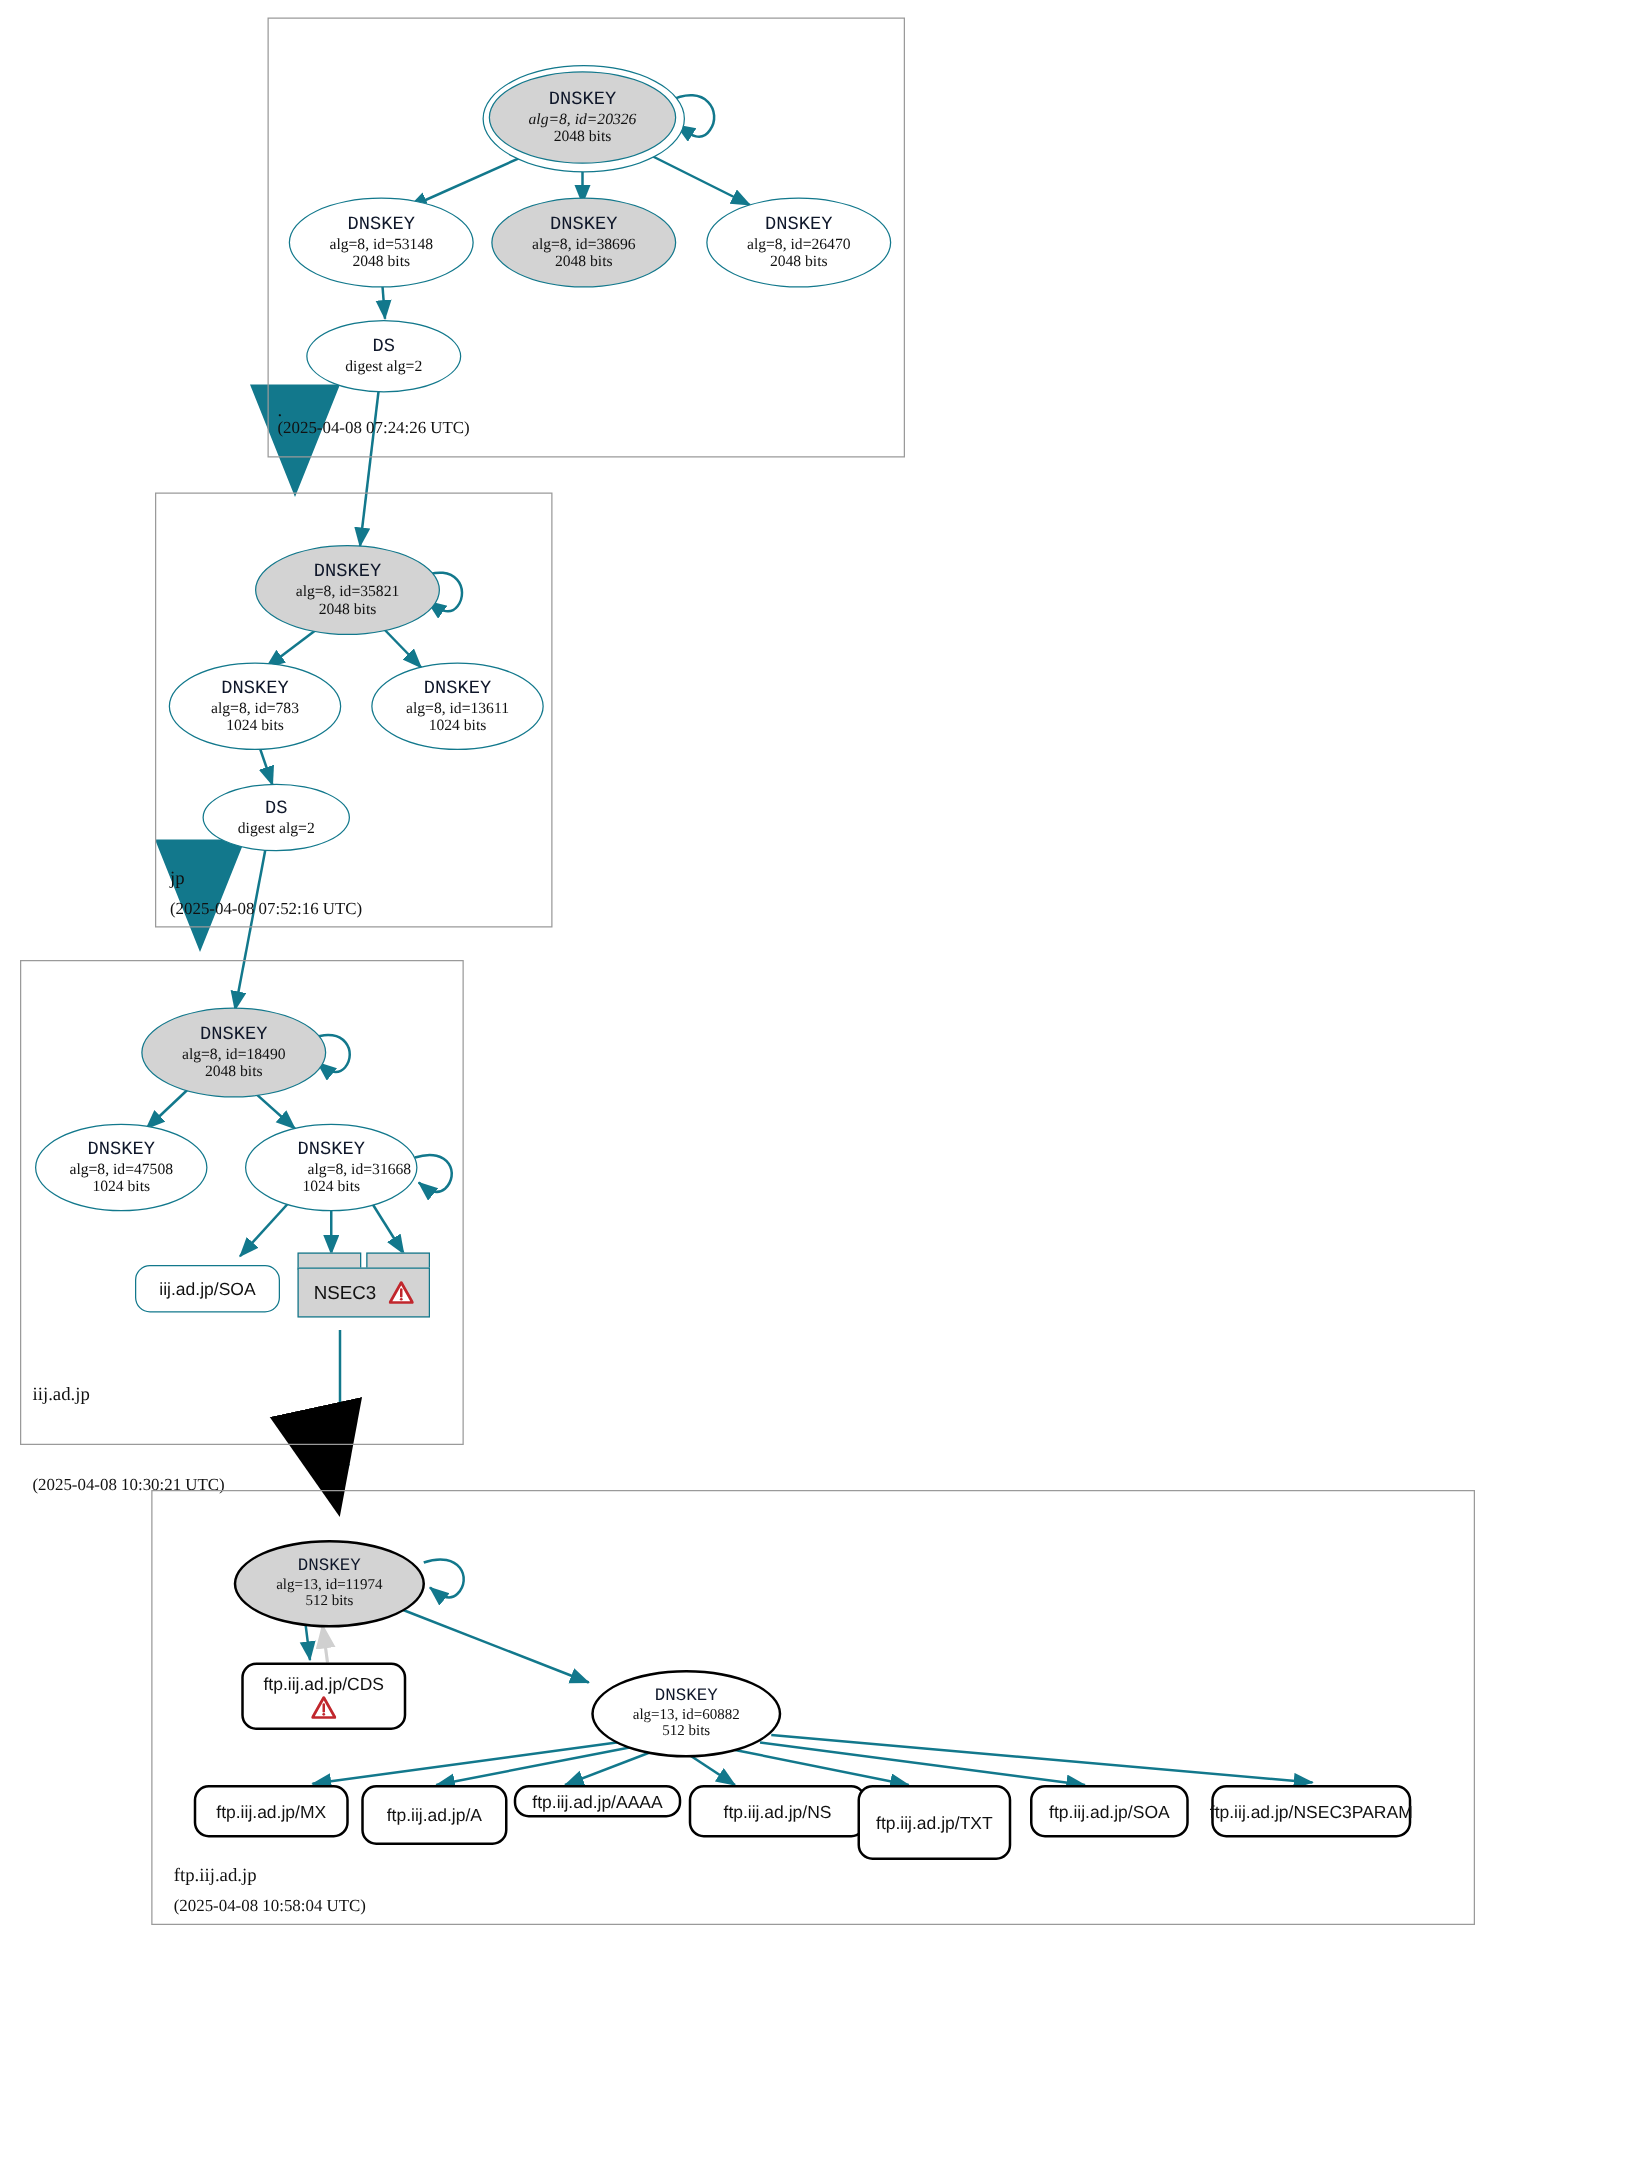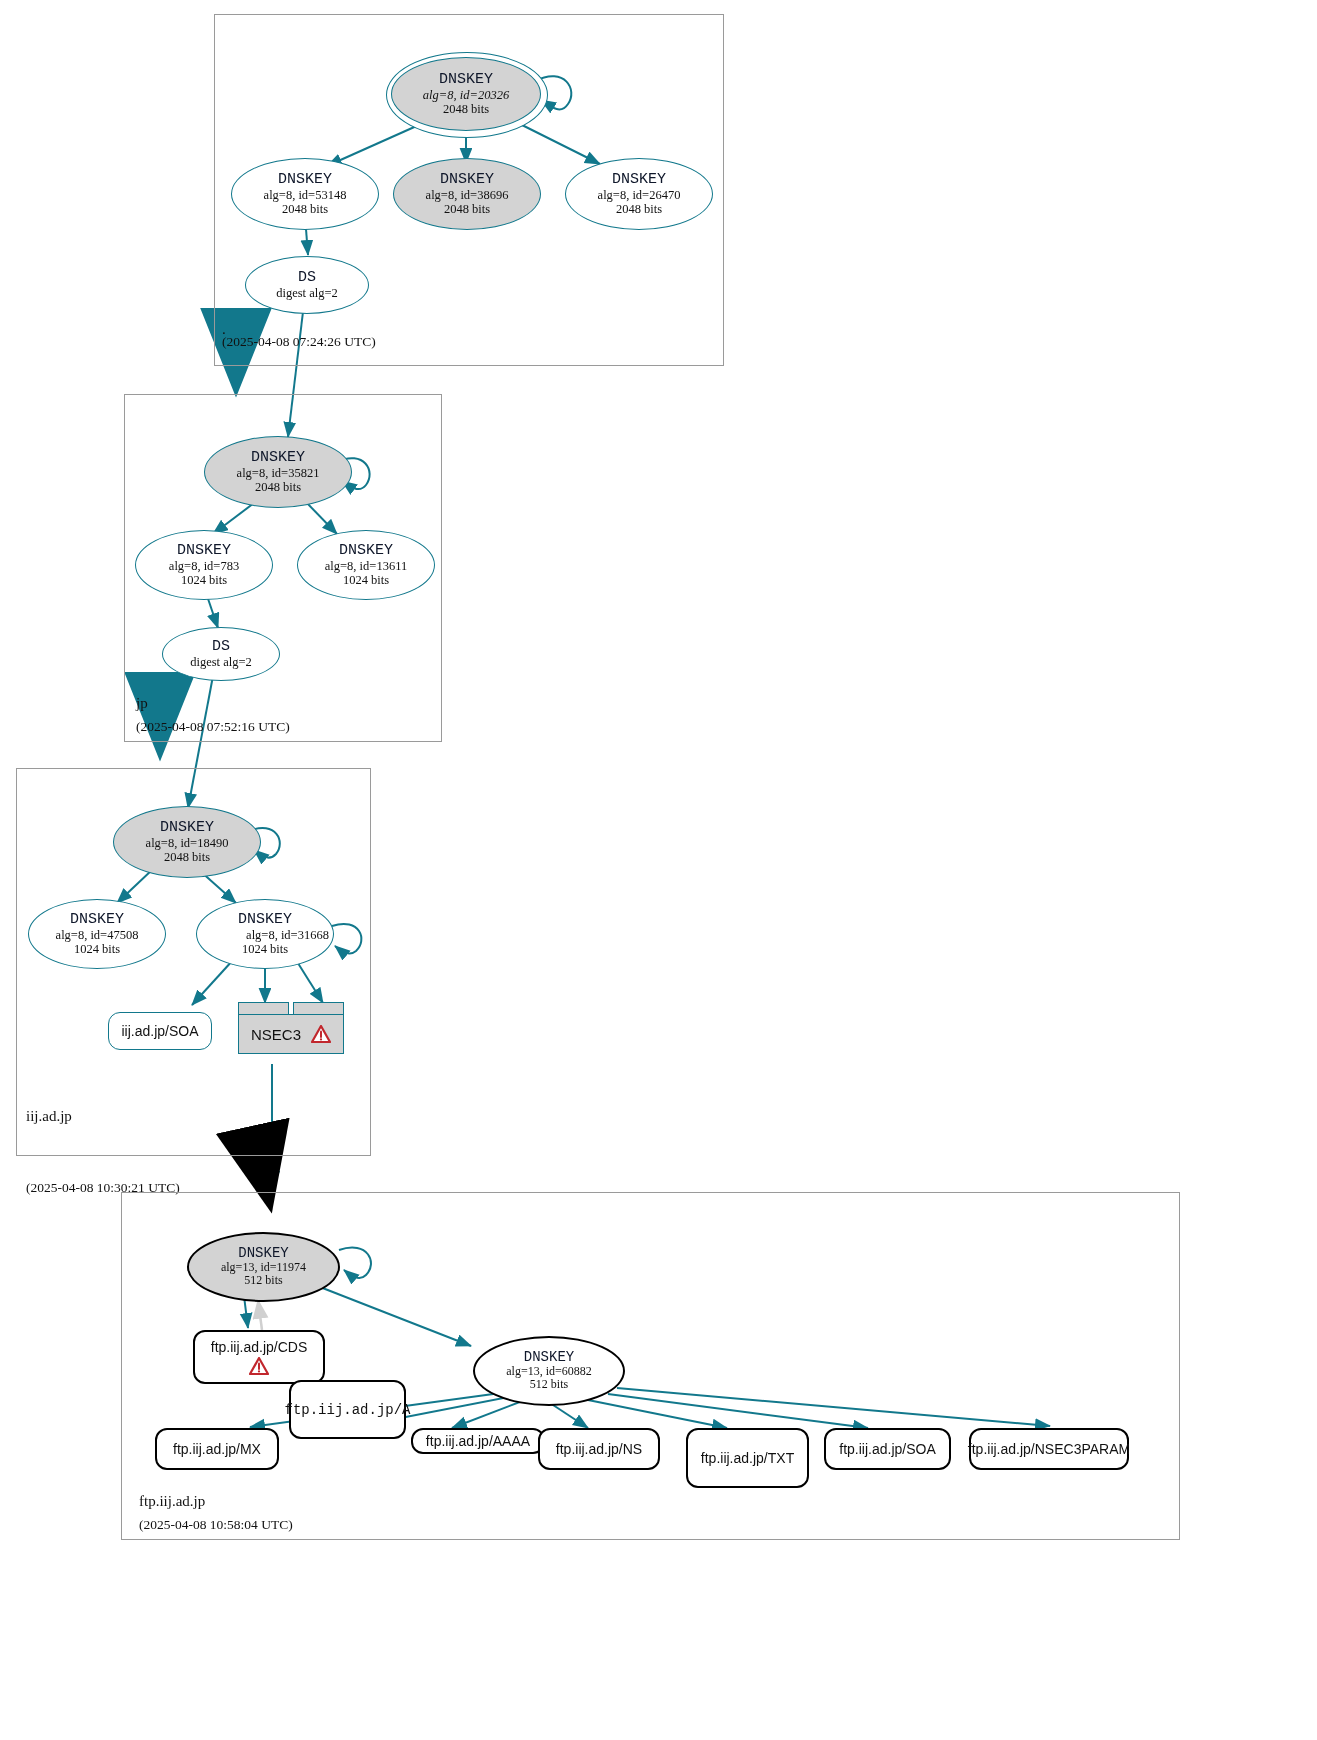--- a/index.html
+++ b/index.html
@@ -209,21 +209,21 @@
     <div class="t2" style="font-size:12.5px;">alg=8, id=47508</div>
     <div class="t2" style="font-size:12.5px;">1024 bits</div>
   </div>
 
   <div class="node ell" style="left:196px;top:899px;width:138px;height:70px;">
     <div class="t1" style="font-size:15px;">DNSKEY</div>
     <div class="t2" style="font-size:12.5px;margin-left:45px;">alg=8, id=31668</div>
     <div class="t2" style="font-size:12.5px;">1024 bits</div>
   </div>
 
-  <div class="rr" style="left:108px;top:1012px;width:104px;height:38px;">iij.ad.jp/SOA</div>
+  <div class="rr" style="left:108px;top:1012px;width:116px;height:38px;">iij.ad.jp/SOA</div>
 
   <div class="nsec3-wrap" style="left:238px;top:1002px;width:106px;height:62px;">
     <div class="nsec3-tabs">
       <div class="nsec3-tab"></div>
       <div class="nsec3-tab"></div>
     </div>
     <div class="nsec3-body">
       <span>NSEC3</span>
       <span class="warn">
         <svg width="20" height="18" viewBox="0 0 20 18">
@@ -256,20 +256,20 @@
     <span class="warn">
       <svg width="20" height="18" viewBox="0 0 20 18">
         <path d="M10 1 L19 17 L1 17 Z" fill="#ffffff" stroke="#c1272d" stroke-width="2.2" stroke-linejoin="round"></path>
         <path d="M10 6.5 L10 12" stroke="#c1272d" stroke-width="2" stroke-linecap="round"></path>
         <circle cx="10" cy="14.4" r="1.1" fill="#c1272d"></circle>
       </svg>
     </span>
   </div>
 
   <div class="rr black" style="left:155px;top:1428px;width:124px;height:42px;">ftp.iij.ad.jp/MX</div>
-  <div class="rr black" style="left:289px;top:1380px;width:117px;height:59px;font-family:Liberation Mono, monospace;">ftp.iij.ad.jp/A</div>
+  <div class="rr black" style="left:289px;top:1428px;width:117px;height:48px;">ftp.iij.ad.jp/A</div>
   <div class="rr black" style="left:411px;top:1428px;width:134px;height:26px;">ftp.iij.ad.jp/AAAA</div>
-  <div class="rr black" style="left:538px;top:1428px;width:122px;height:42px;">ftp.iij.ad.jp/NS</div>
+  <div class="rr black" style="left:551px;top:1428px;width:142px;height:42px;">ftp.iij.ad.jp/NS</div>
   <div class="rr black" style="left:686px;top:1428px;width:123px;height:60px;">ftp.iij.ad.jp/TXT</div>
   <div class="rr black" style="left:824px;top:1428px;width:127px;height:42px;">ftp.iij.ad.jp/SOA</div>
   <div class="rr black" style="left:969px;top:1428px;width:160px;height:42px;">ftp.iij.ad.jp/NSEC3PARAM</div>
 
 </div>
 
 </body></html>

